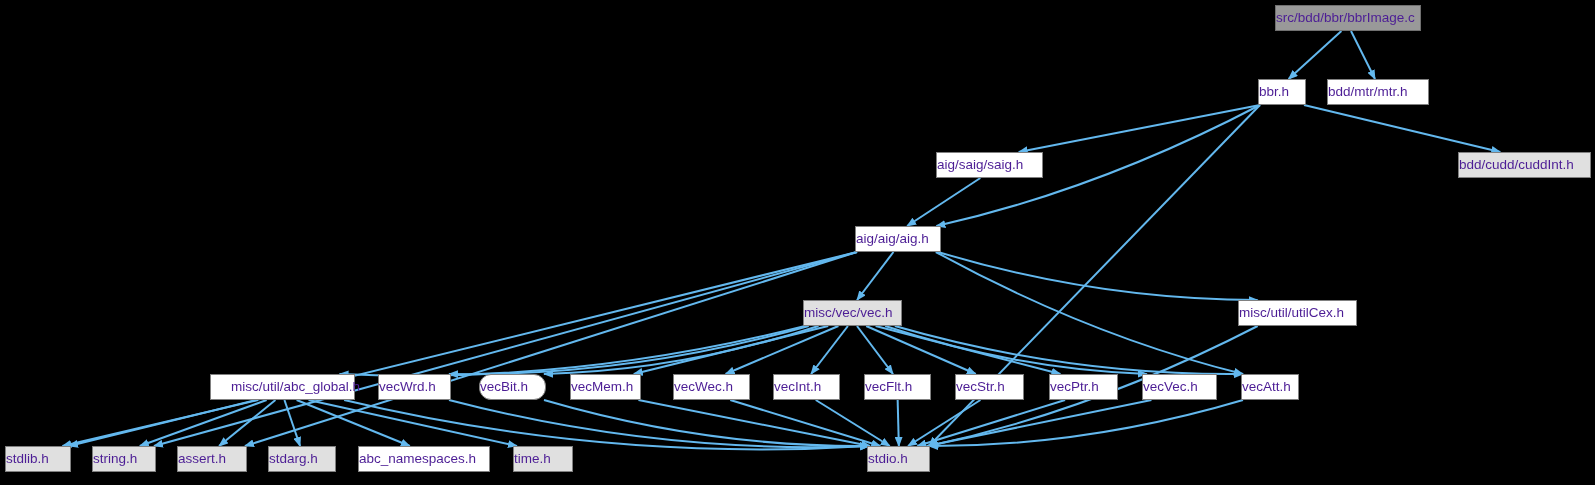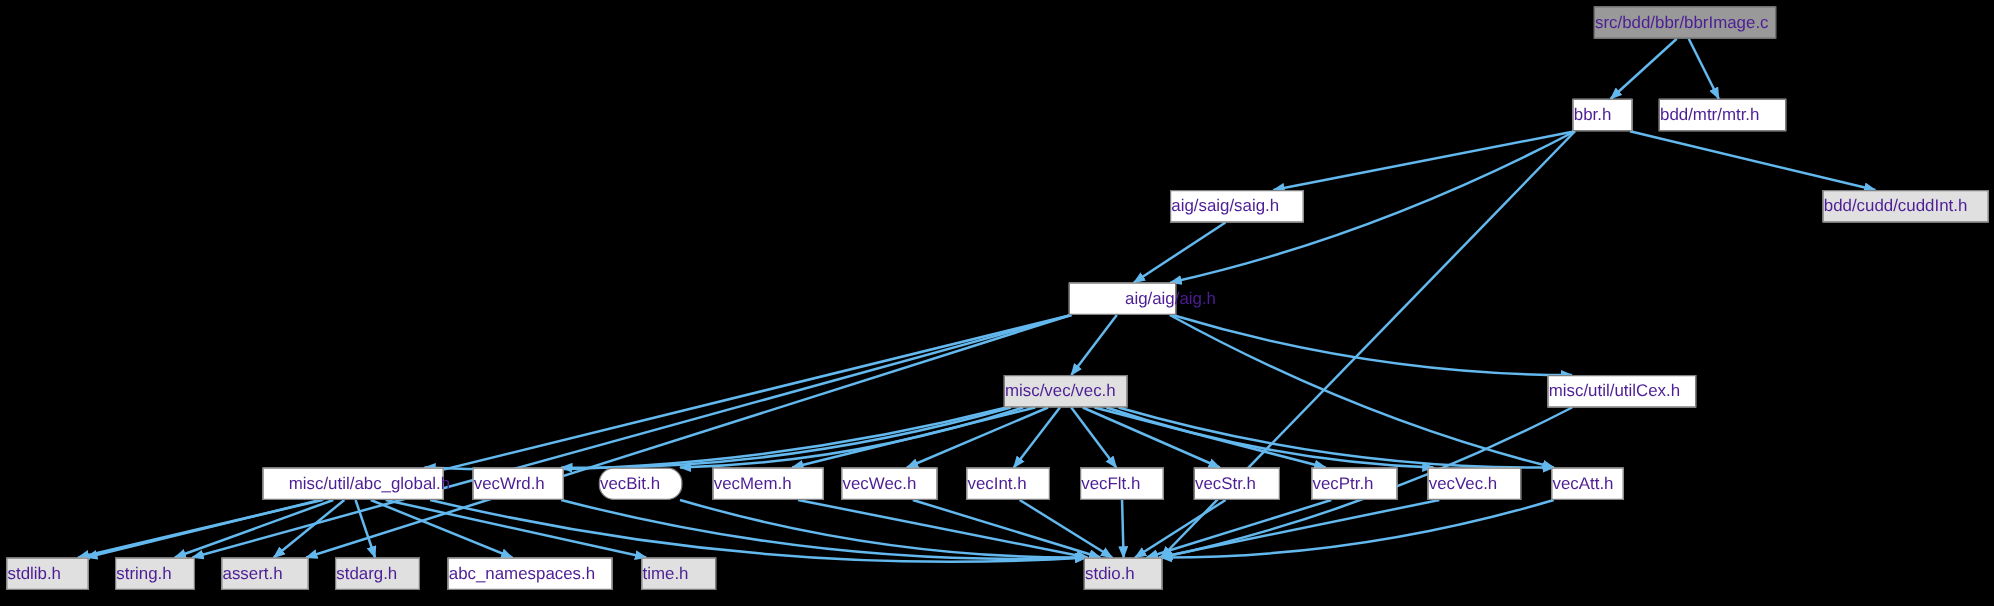--- a/index.html
+++ b/index.html
@@ -80,27 +80,27 @@
         <path d="M1243,400 Q1086,446.55 929,446"></path>
         <path d="M1257.65,326 Q1093.325,410.64875 929,446"></path>
       </g>
   </svg>
   <div id="nodes">
       <div class="node root" style="left: 1275px; top: 5px; width: 146px;">src/bdd/bbr/bbrImage.c</div>
       <div class="node " style="left: 1258px; top: 79px; width: 48px;">bbr.h</div>
       <div class="node " style="left: 1327px; top: 79px; width: 102px;">bdd/mtr/mtr.h</div>
       <div class="node lgray" style="left: 1458px; top: 152px; width: 133px;">bdd/cudd/cuddInt.h</div>
       <div class="node " style="left: 936px; top: 152px; width: 107px;">aig/saig/saig.h</div>
-      <div class="node " style="left: 855px; top: 226px; width: 86px; padding-left: 44px;">aig/aig/aig.h</div>
+      <div class="node " style="left: 855px; top: 226px; width: 86px;">aig/aig/aig.h</div>
       <div class="node " style="left: 1238px; top: 300px; width: 119px;">misc/util/utilCex.h</div>
       <div class="node lgray" style="left: 803px; top: 300px; width: 99px;">misc/vec/vec.h</div>
       <div class="node " style="left: 210px; top: 374px; width: 145px; padding-left: 20px;">misc/util/abc_global.h</div>
       <div class="node " style="left: 378px; top: 374px; width: 73px;">vecWrd.h</div>
       <div class="node " style="left: 479px; top: 374px; width: 67px; border-radius: 12px;">vecBit.h</div>
-      <div class="node " style="left: 570px; top: 374px; width: 89px;">vecMem.h</div>
+      <div class="node " style="left: 570px; top: 374px; width: 71px;">vecMem.h</div>
       <div class="node " style="left: 673px; top: 374px; width: 77px;">vecWec.h</div>
       <div class="node " style="left: 773px; top: 374px; width: 67px;">vecInt.h</div>
       <div class="node " style="left: 864px; top: 374px; width: 67px;">vecFlt.h</div>
       <div class="node " style="left: 955px; top: 374px; width: 69px;">vecStr.h</div>
       <div class="node " style="left: 1049px; top: 374px; width: 69px;">vecPtr.h</div>
       <div class="node " style="left: 1142px; top: 374px; width: 75px;">vecVec.h</div>
       <div class="node " style="left: 1241px; top: 374px; width: 58px;">vecAtt.h</div>
       <div class="node lgray" style="left: 5px; top: 446px; width: 66px;">stdlib.h</div>
       <div class="node lgray" style="left: 92px; top: 446px; width: 64px;">string.h</div>
       <div class="node lgray" style="left: 177px; top: 446px; width: 70px;">assert.h</div>

